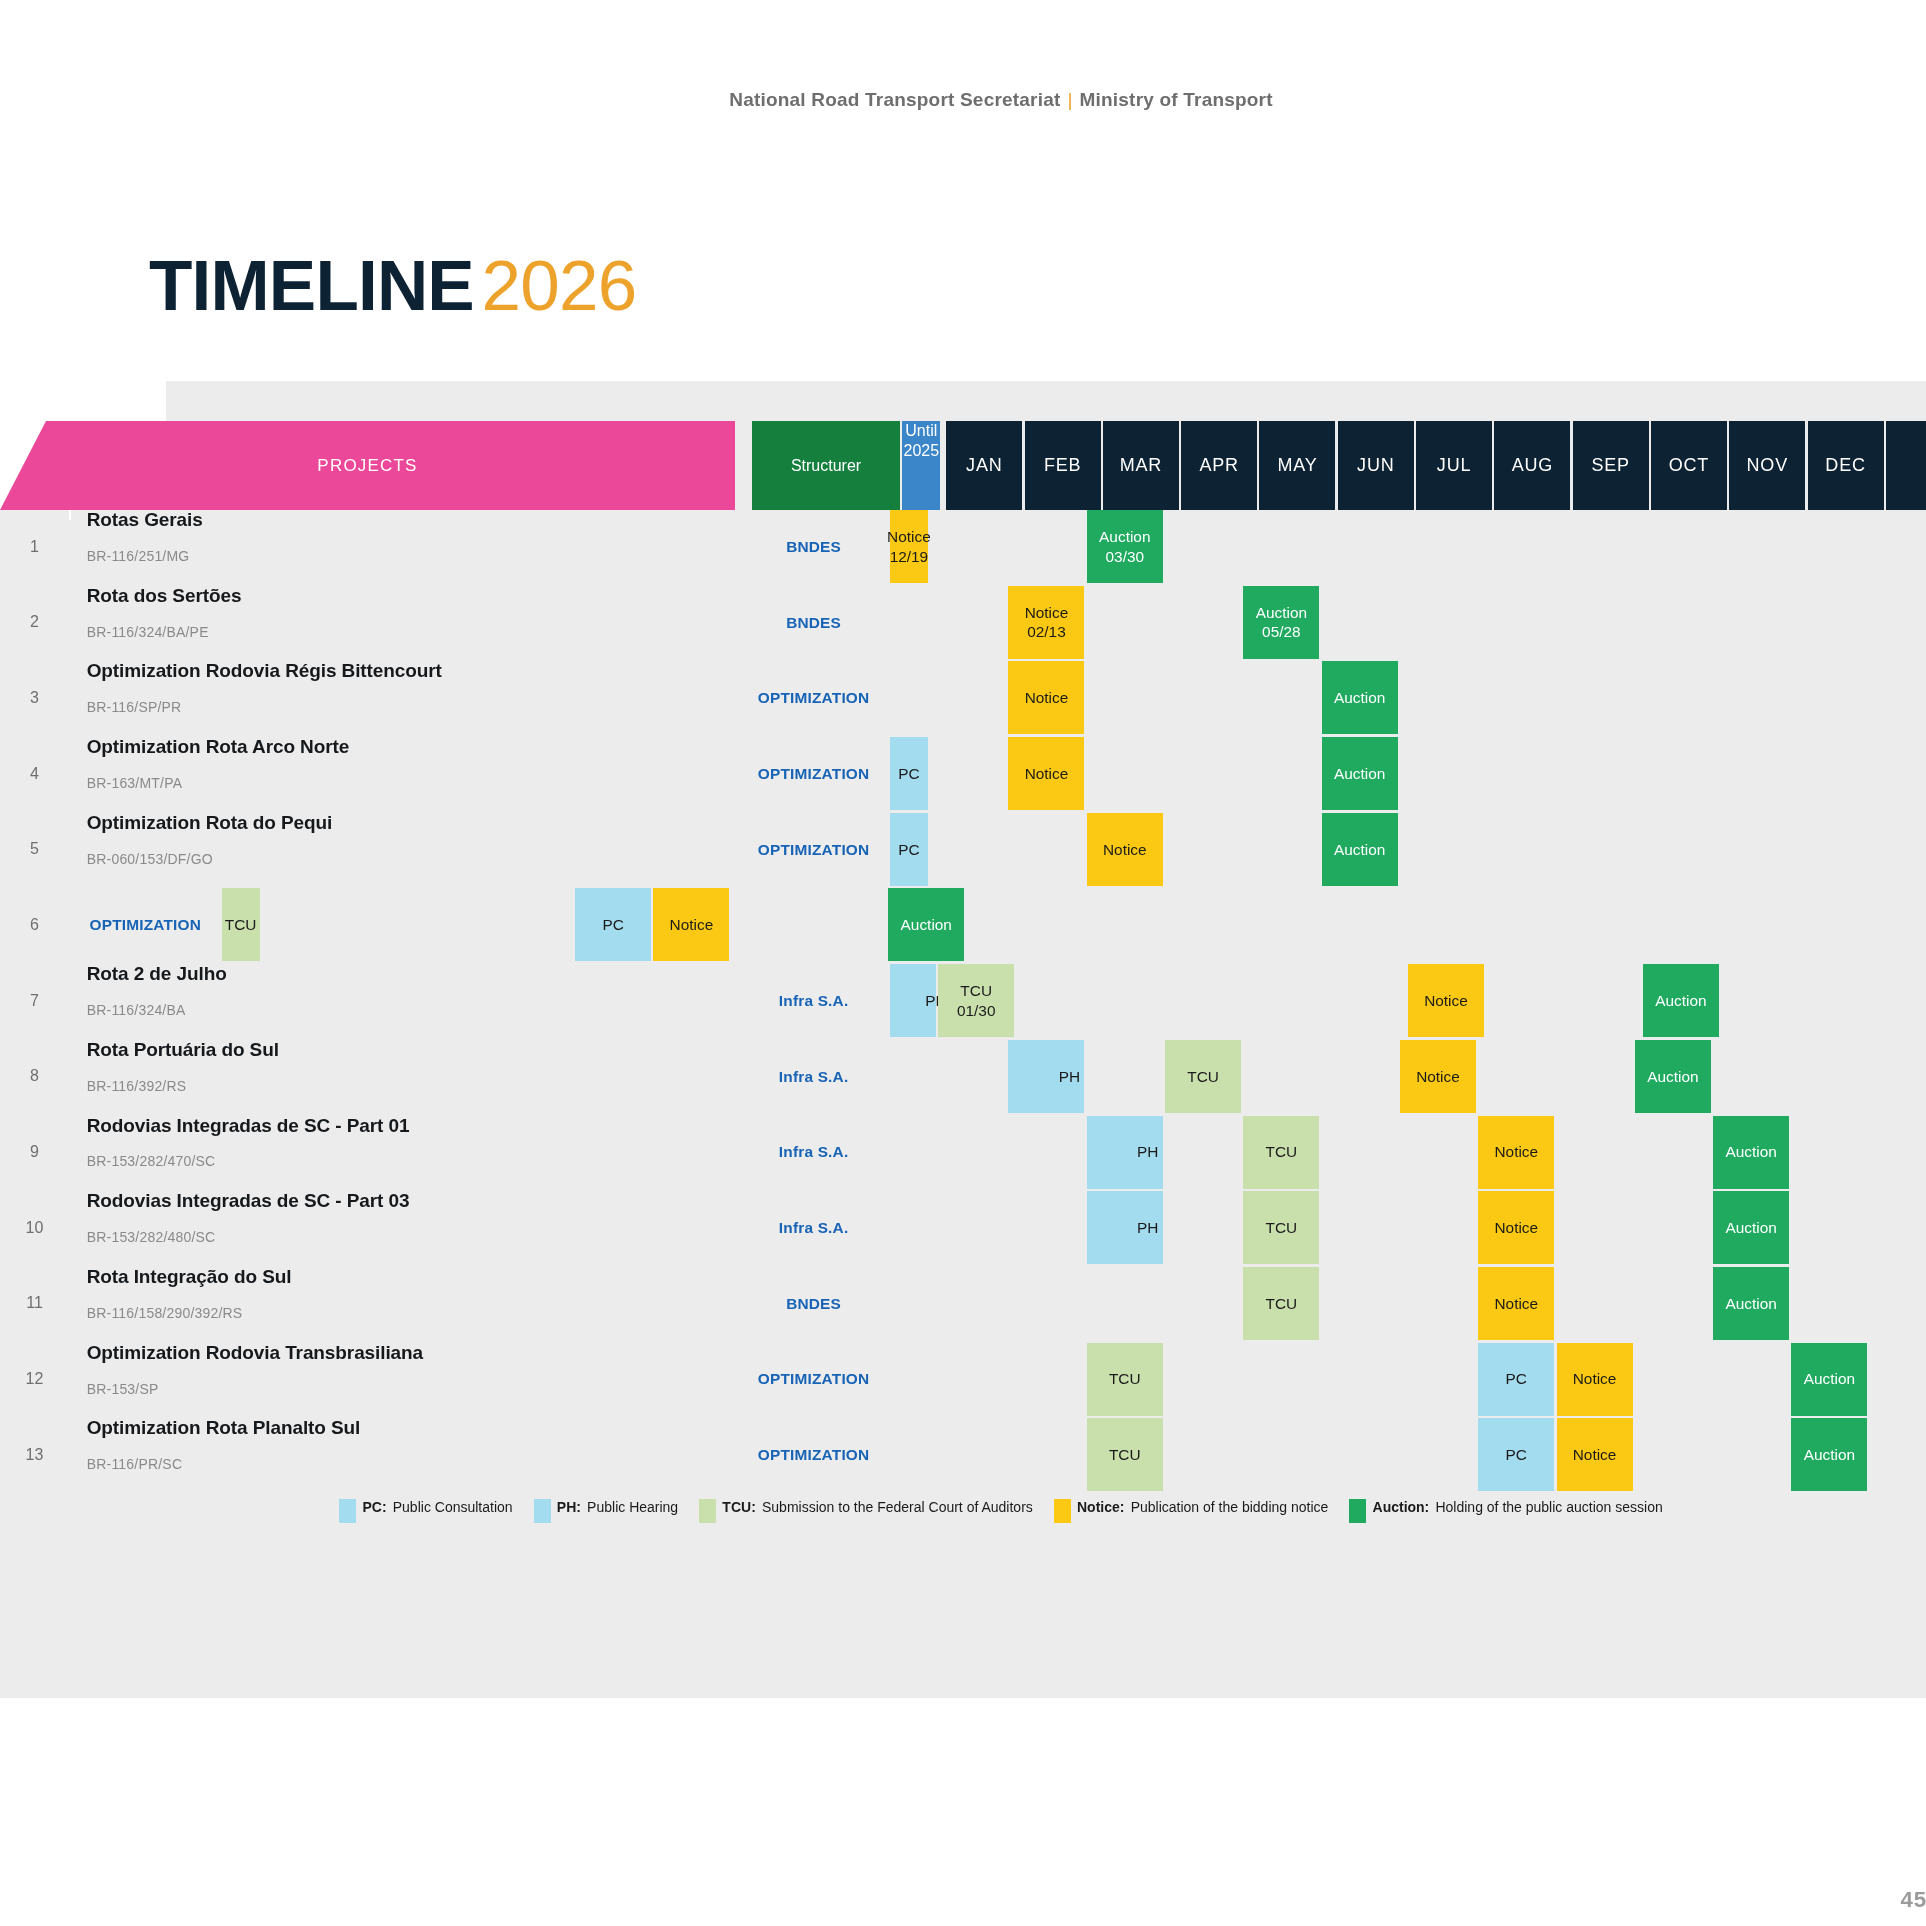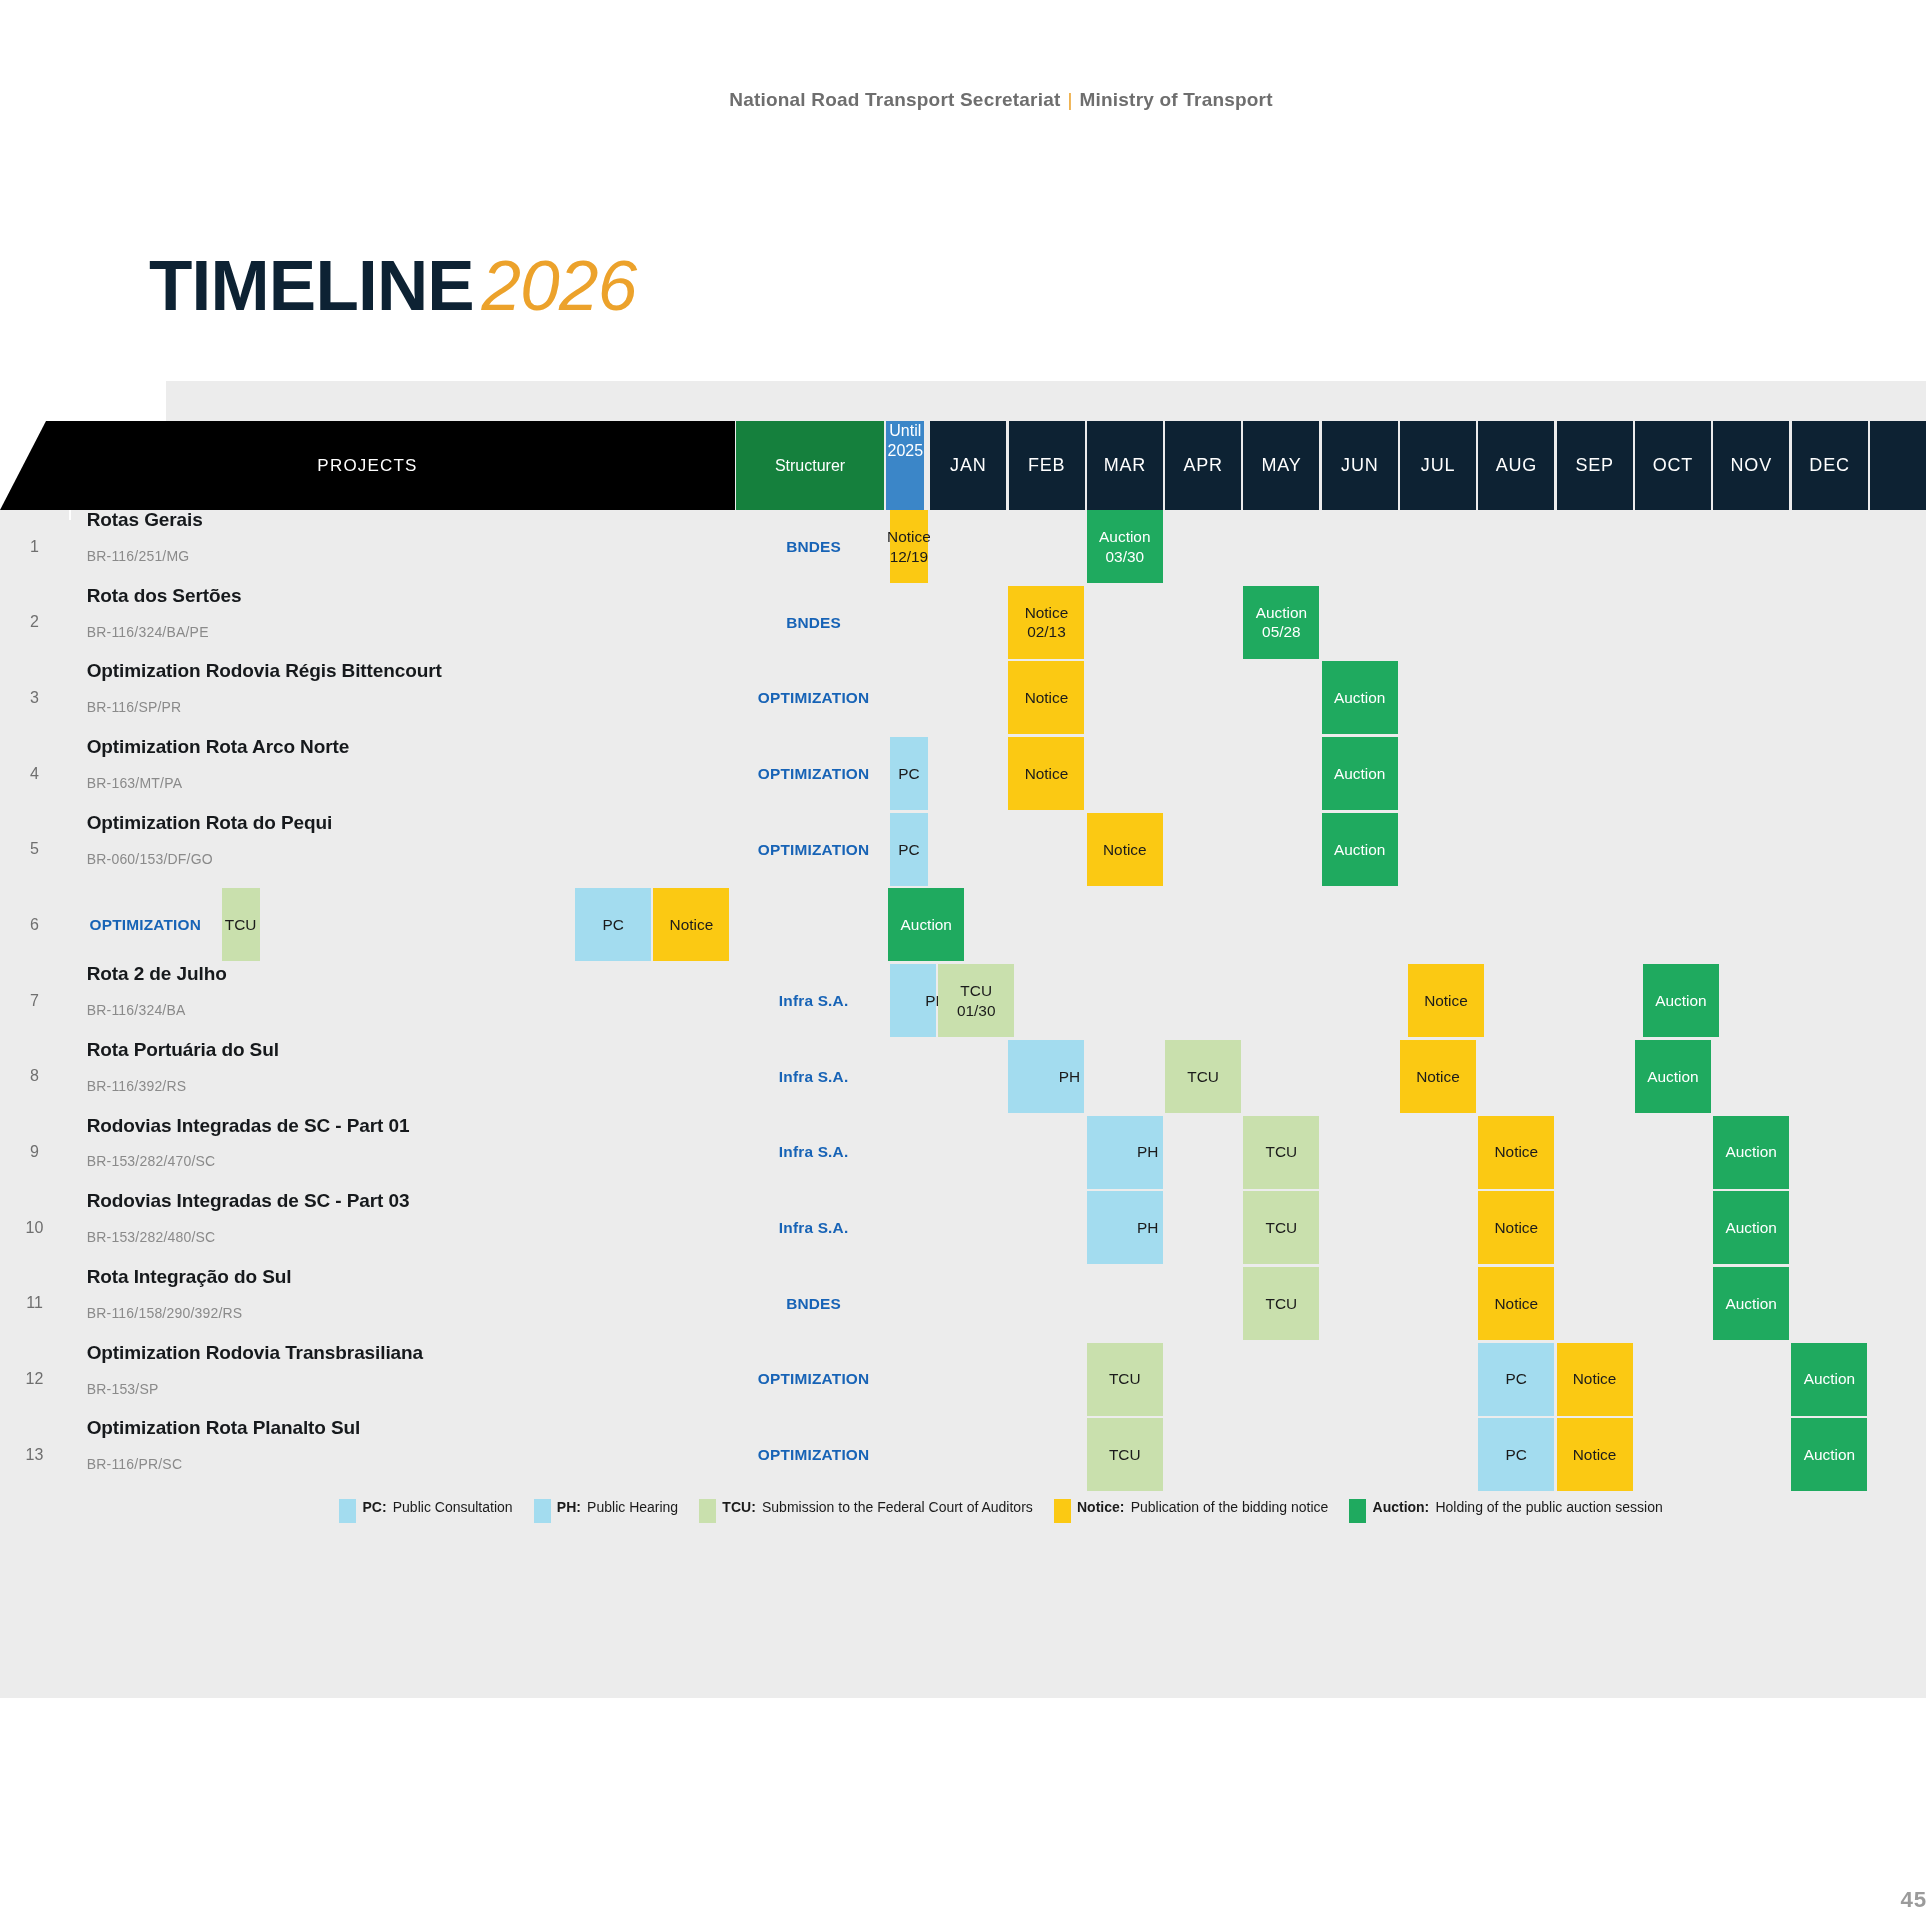--- a/index.html
+++ b/index.html
@@ -60,21 +60,21 @@
   .page-title{
     position:absolute;
     left:149px;top:250px;
     z-index:6;
     font-size:71px;
     line-height:1;
     letter-spacing:-0.8px;
     white-space:nowrap;
   }
   .page-title .t1{ color:#0d2233; font-weight:bold; }
-  .page-title .t2{ color:#eca22b; font-weight:400; margin-left:7.7px;font-style:italic;}
+  .page-title .t2{ color:#eca22b; font-weight:400; margin-left:7.7px;}
 
   
   .timeline-table{
     position:absolute;
     left:0;top:421px;
     width:2002px;
     z-index:4;
   }
   .thead{
     display:flex;
@@ -92,30 +92,30 @@
   .c-idx      { width:69px; flex:0 0 69px; }
   .c-proj     { width:666px; flex:0 0 666px; }
   .c-struct   { width:148px;  flex:0 0 148px; }
   .c-until    { width:38px;   flex:0 0 38px; }
   .c-m        { width:76px;  flex:0 0 76px; }
   .c-tail     { width:94px;  flex:0 0 94px; }
 
   
   .hdr-left{
     flex:0 0 735px;
-    background:#000000;
+    background:#ec4899;
     color:#ffffff;
     display:flex;
     align-items:center;
     justify-content:center;
     font-size:17px;
     letter-spacing:1.2px;
     position:relative;
     clip-path: polygon(46px 0, 100% 0, 100% 100%, 0 100%);
-    margin-right:1px;
+    margin-right:17px;
   }
   .hdr-struct{
     background:#15803d;
     color:#ffffff;
     display:flex;align-items:center;justify-content:center;
     font-size:16px;
     margin-right:2.3px;
   }
   .hdr-until{
     background:#3b86c8;

